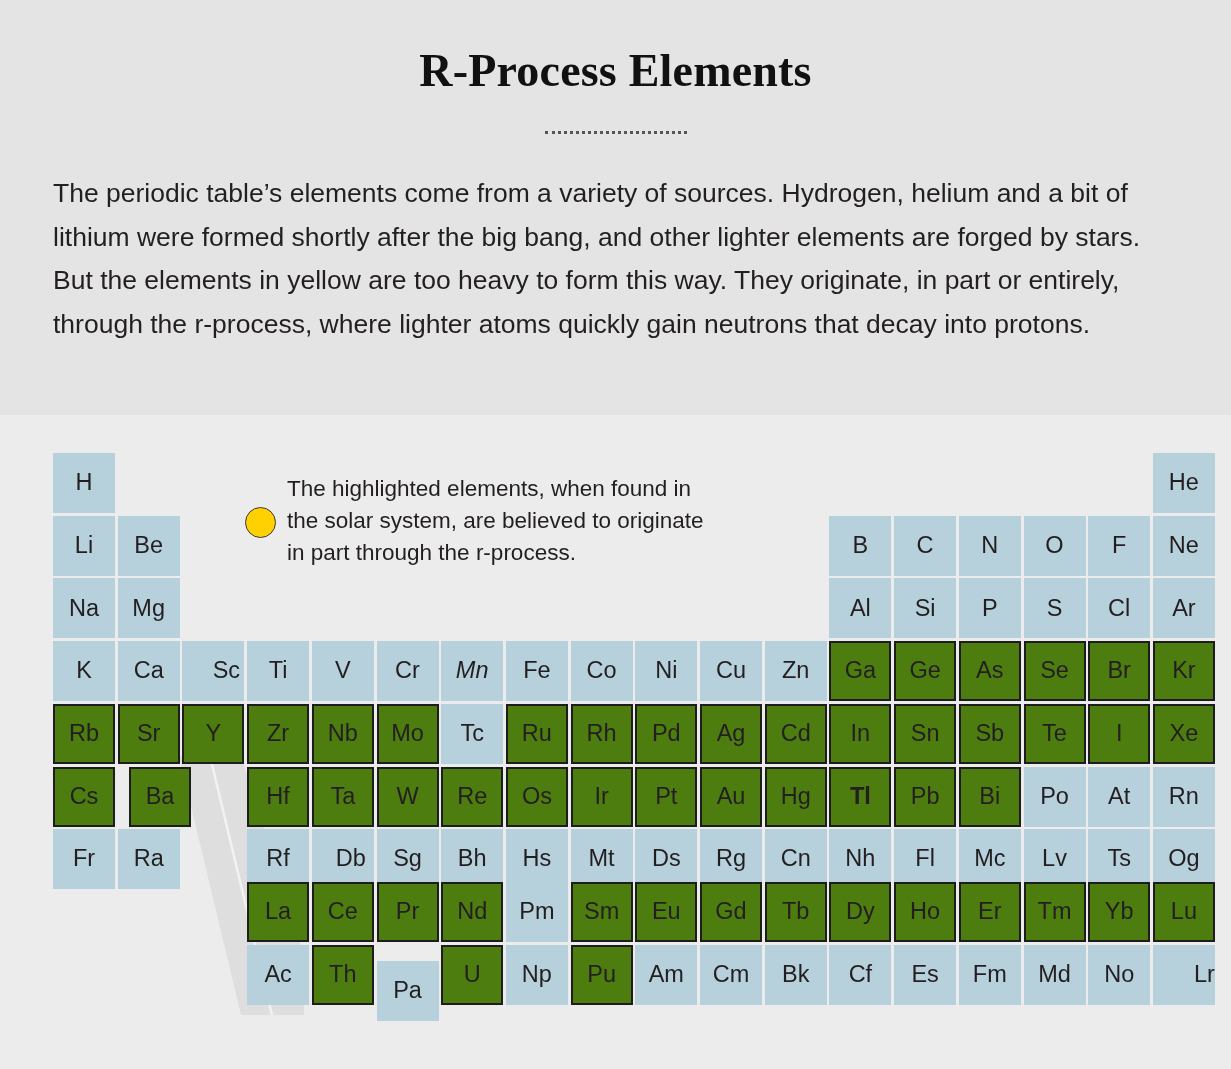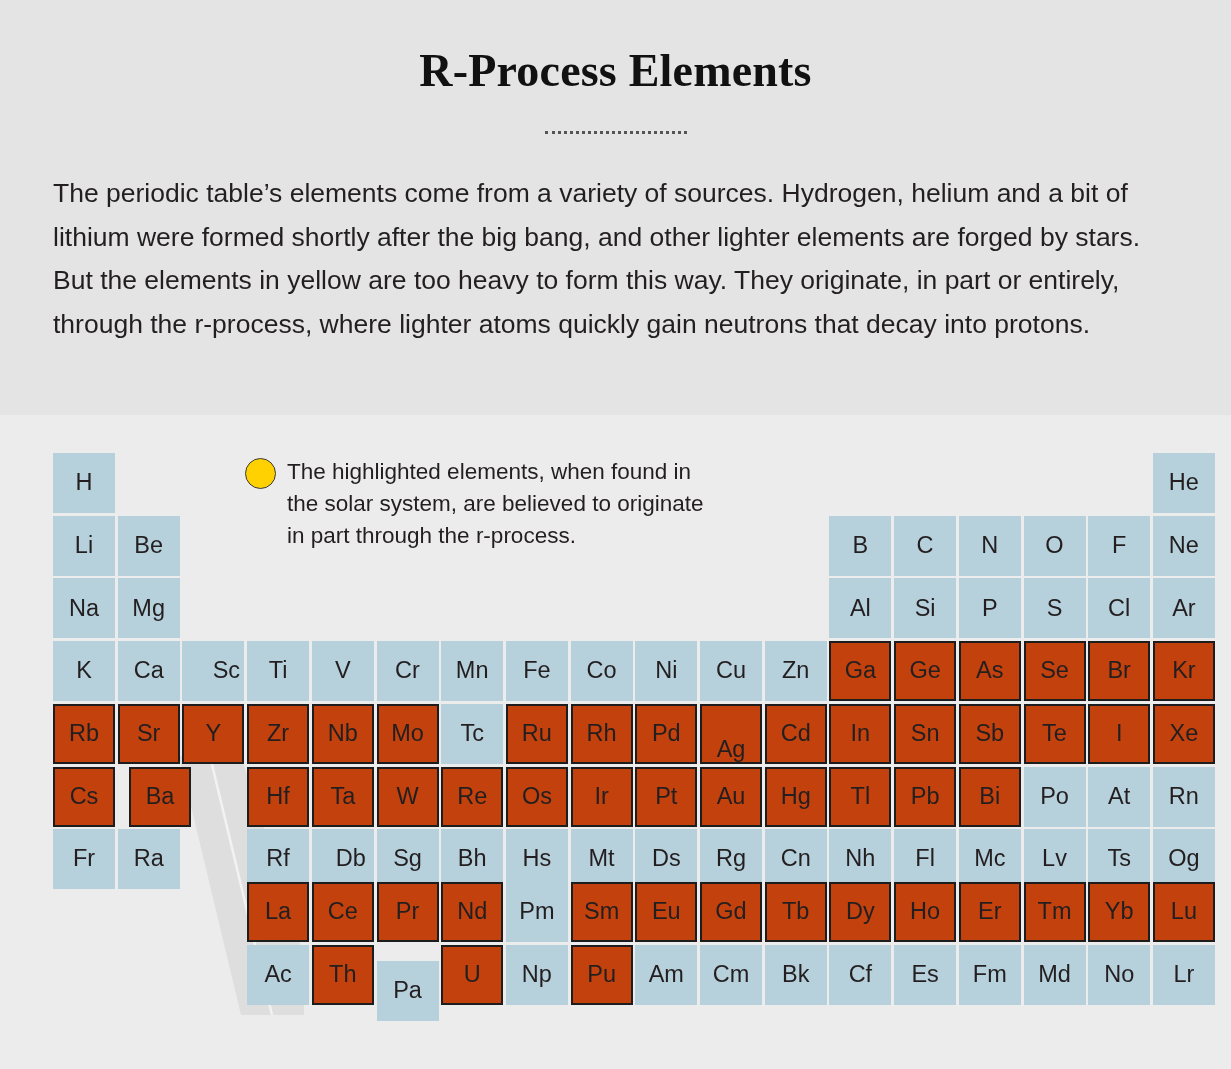--- a/index.html
+++ b/index.html
@@ -67,24 +67,24 @@
     top: 341px;
     width: 125px;
     height: 259px;
     pointer-events: none;
   }
 
   
   .legend {
     position: absolute;
     left: 245px;
-    top: 41px;
+    top: 58px;
     width: 480px;
     display: flex;
-    align-items: flex-start;
+    align-items: center;
   }
   .legend-swatch {
     width: 29px;
     height: 29px;
     border-radius: 50%;
     background: #ffd100;
     border: 1.5px solid #3a3a3a;
     flex: 0 0 auto;
     margin-top: 2px;
   }
@@ -103,21 +103,21 @@
     box-sizing: border-box;
     display: flex;
     align-items: center;
     justify-content: center;
     font-size: 23.5px;
     color: #231f20;
     background: #b6d0dc;
     line-height: 1;
   }
   .cell.rproc {
-    background: #c2410c;
+    background: #4d7c0f;
     border: 2.2px solid #1d1d1d;
   }
 </style>
 </head>
 <body>
 
 <div class="header-band">
   <div class="page-title">R-Process Elements</div>
   <div class="title-rule"></div>
   <div class="intro">The periodic table’s elements come from a variety of sources. Hydrogen, helium and a bit of lithium were formed shortly after the big bang, and other lighter elements are forged by stars. But the elements in yellow are too heavy to form this way. They originate, in part or entirely, through the r-process, where lighter atoms quickly gain neutrons that decay into protons.</div>
@@ -201,21 +201,21 @@
       </div>
       <div class="cell" style="left: 247.1px; top: 226.1px;">
         <span>Ti</span>
       </div>
       <div class="cell" style="left: 311.8px; top: 226.1px;">
         <span>V</span>
       </div>
       <div class="cell" style="left: 376.5px; top: 226.1px;">
         <span>Cr</span>
       </div>
-      <div class="cell" style="left: 441.2px; top: 226.1px;">
+      <div class="cell" style="left: 441.2px; top: 226.1px; font-style: italic;">
         <span>Mn</span>
       </div>
       <div class="cell" style="left: 505.9px; top: 226.1px;">
         <span>Fe</span>
       </div>
       <div class="cell" style="left: 570.6px; top: 226.1px;">
         <span>Co</span>
       </div>
       <div class="cell" style="left: 635.3px; top: 226.1px;">
         <span>Ni</span>
@@ -267,21 +267,21 @@
       </div>
       <div class="cell rproc" style="left: 505.9px; top: 288.8px;">
         <span>Ru</span>
       </div>
       <div class="cell rproc" style="left: 570.6px; top: 288.8px;">
         <span>Rh</span>
       </div>
       <div class="cell rproc" style="left: 635.3px; top: 288.8px;">
         <span>Pd</span>
       </div>
-      <div class="cell rproc" style="left: 700px; top: 288.8px; align-items: flex-end;">
+      <div class="cell rproc" style="left: 700px; top: 288.8px;">
         <span>Ag</span>
       </div>
       <div class="cell rproc" style="left: 764.7px; top: 288.8px;">
         <span>Cd</span>
       </div>
       <div class="cell rproc" style="left: 829.4px; top: 288.8px;">
         <span>In</span>
       </div>
       <div class="cell rproc" style="left: 894.1px; top: 288.8px;">
         <span>Sn</span>
@@ -324,21 +324,21 @@
       </div>
       <div class="cell rproc" style="left: 635.3px; top: 351.5px;">
         <span>Pt</span>
       </div>
       <div class="cell rproc" style="left: 700px; top: 351.5px;">
         <span>Au</span>
       </div>
       <div class="cell rproc" style="left: 764.7px; top: 351.5px;">
         <span>Hg</span>
       </div>
-      <div class="cell rproc" style="left: 829.4px; top: 351.5px;">
+      <div class="cell rproc" style="left: 829.4px; top: 351.5px; font-weight: bold;">
         <span>Tl</span>
       </div>
       <div class="cell rproc" style="left: 894.1px; top: 351.5px;">
         <span>Pb</span>
       </div>
       <div class="cell rproc" style="left: 958.8px; top: 351.5px;">
         <span>Bi</span>
       </div>
       <div class="cell" style="left: 1023.5px; top: 351.5px;">
         <span>Po</span>
@@ -480,17 +480,17 @@
       </div>
       <div class="cell" style="left: 958.8px; top: 529.7px;">
         <span>Fm</span>
       </div>
       <div class="cell" style="left: 1023.5px; top: 529.7px;">
         <span>Md</span>
       </div>
       <div class="cell" style="left: 1088.2px; top: 529.7px;">
         <span>No</span>
       </div>
-      <div class="cell" style="left: 1152.9px; top: 529.7px;">
+      <div class="cell" style="left: 1152.9px; top: 529.7px; justify-content: flex-end;">
         <span>Lr</span>
       </div>
     </div>
 </div>
 
 </body></html>

